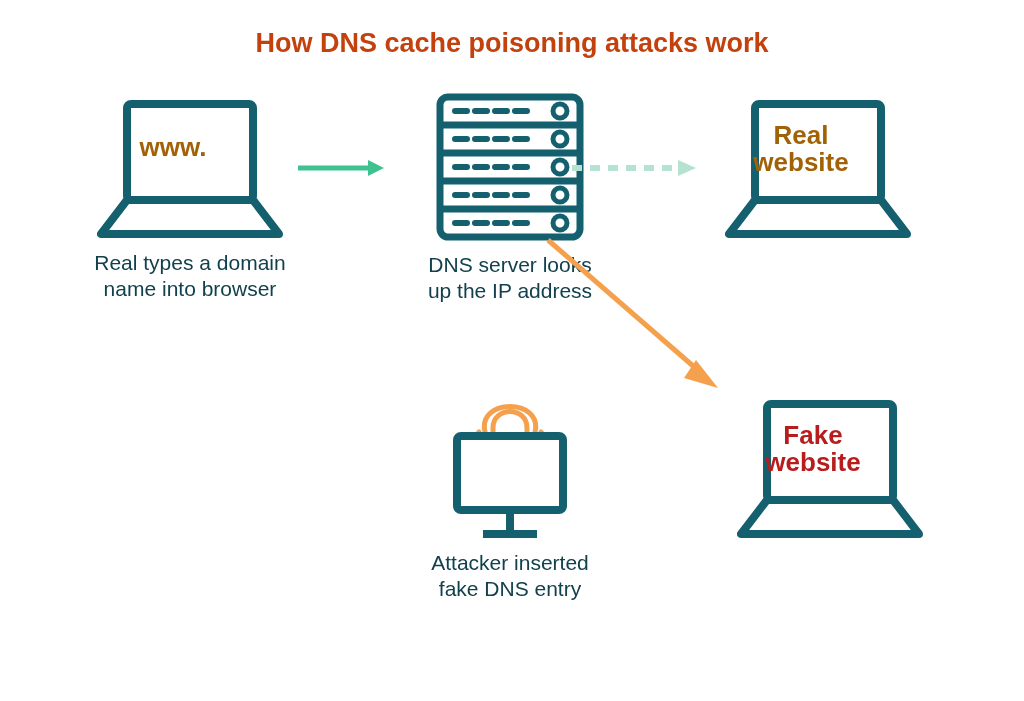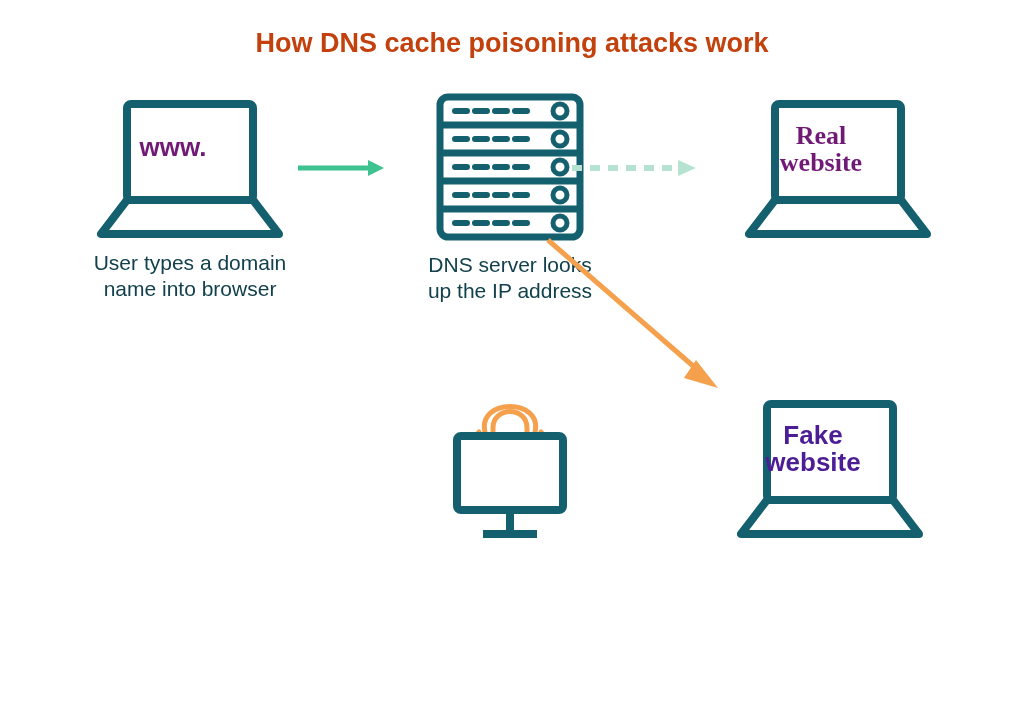--- a/index.html
+++ b/index.html
@@ -35,42 +35,42 @@
     line-height: 1.25;
     margin-top: 10px;
   }
   svg.icon { display: block; }
   .screen-label {
     font-size: 26px;
     font-weight: 700;
     text-align: center;
     line-height: 1.05;
   }
-  .green { color: #701a75; }
-  .orange { color: #4c1d95; }
+  .green { color: #a16207; }
+  .orange { color: #b91c1c; }
   .arrow {
     position: absolute;
   }
 </style>
 </head>
 <body>
 
 <div class="title">How DNS cache poisoning attacks work</div>
 
 <div class="node" style="left:80px; top:100px; width:220px;">
   <svg class="icon" width="186" height="140" viewBox="0 0 186 140">
     <g fill="none" stroke="#15606f" stroke-width="8" stroke-linejoin="round">
       <rect x="30" y="4" width="126" height="96" rx="4"></rect>
       <polygon points="30,100 4,134 182,134 156,100"></polygon>
     </g>
   </svg>
   <div style="position:absolute; top:34px; left:0; width:186px; text-align:center;">
     <span class="screen-label green">www.</span>
   </div>
-  <div class="caption" style="white-space:pre-line;">User types a domain
+  <div class="caption" style="white-space:pre-line;">Real types a domain
 name into browser</div>
 </div>
 
 <svg class="arrow" style="left:296px; top:158px;" width="90" height="20">
   <line x1="2" y1="10" x2="72" y2="10" stroke="#3ec28f" stroke-width="5"></line>
   <polygon points="72,2 88,10 72,18" fill="#3ec28f"></polygon>
 </svg>
 
 <div class="node" style="left:400px; top:92px; width:220px;">
   <svg class="icon" width="150" height="150" viewBox="0 0 150 150">
@@ -98,21 +98,21 @@
   </svg>
   <div class="caption" style="white-space:pre-line;">DNS server looks
 up the IP address</div>
 </div>
 
 <svg class="arrow" style="left:570px; top:158px;" width="130" height="20">
   <line x1="2" y1="10" x2="108" y2="10" stroke="#b6e2d1" stroke-width="6" stroke-dasharray="10 8"></line>
   <polygon points="108,2 126,10 108,18" fill="#b6e2d1"></polygon>
 </svg>
 
-<div class="node" style="left:728px; top:100px; width:220px;font-family:Liberation Serif, serif;">
+<div class="node" style="left:708px; top:100px; width:220px;">
   <svg class="icon" width="186" height="140" viewBox="0 0 186 140">
     <g fill="none" stroke="#15606f" stroke-width="8" stroke-linejoin="round">
       <rect x="30" y="4" width="126" height="96" rx="4"></rect>
       <polygon points="30,100 4,134 182,134 156,100"></polygon>
     </g>
   </svg>
   <div style="position:absolute; top:22px; left:0; width:186px;">
     <div class="screen-label green" style="white-space:pre-line;">Real
 website</div>
   </div>
@@ -132,20 +132,22 @@
       <path d="M44 52 C36 62, 30 68, 28 74"></path>
       <path d="M106 52 C114 62, 120 68, 122 74"></path>
     </g>
 
     <g fill="none" stroke="#15606f" stroke-width="8" stroke-linejoin="round">
       <rect x="22" y="56" width="106" height="74" rx="4" fill="#fff"></rect>
       <line x1="75" y1="130" x2="75" y2="150"></line>
       <line x1="48" y1="154" x2="102" y2="154"></line>
     </g>
   </svg>
+  <div class="caption" style="white-space:pre-line;">Attacker inserted
+fake DNS entry</div>
 </div>
 
 <div class="node" style="left:720px; top:400px; width:220px;">
   <svg class="icon" width="186" height="140" viewBox="0 0 186 140">
     <g fill="none" stroke="#15606f" stroke-width="8" stroke-linejoin="round">
       <rect x="30" y="4" width="126" height="96" rx="4"></rect>
       <polygon points="30,100 4,134 182,134 156,100"></polygon>
     </g>
   </svg>
   <div style="position:absolute; top:22px; left:0; width:186px;">

